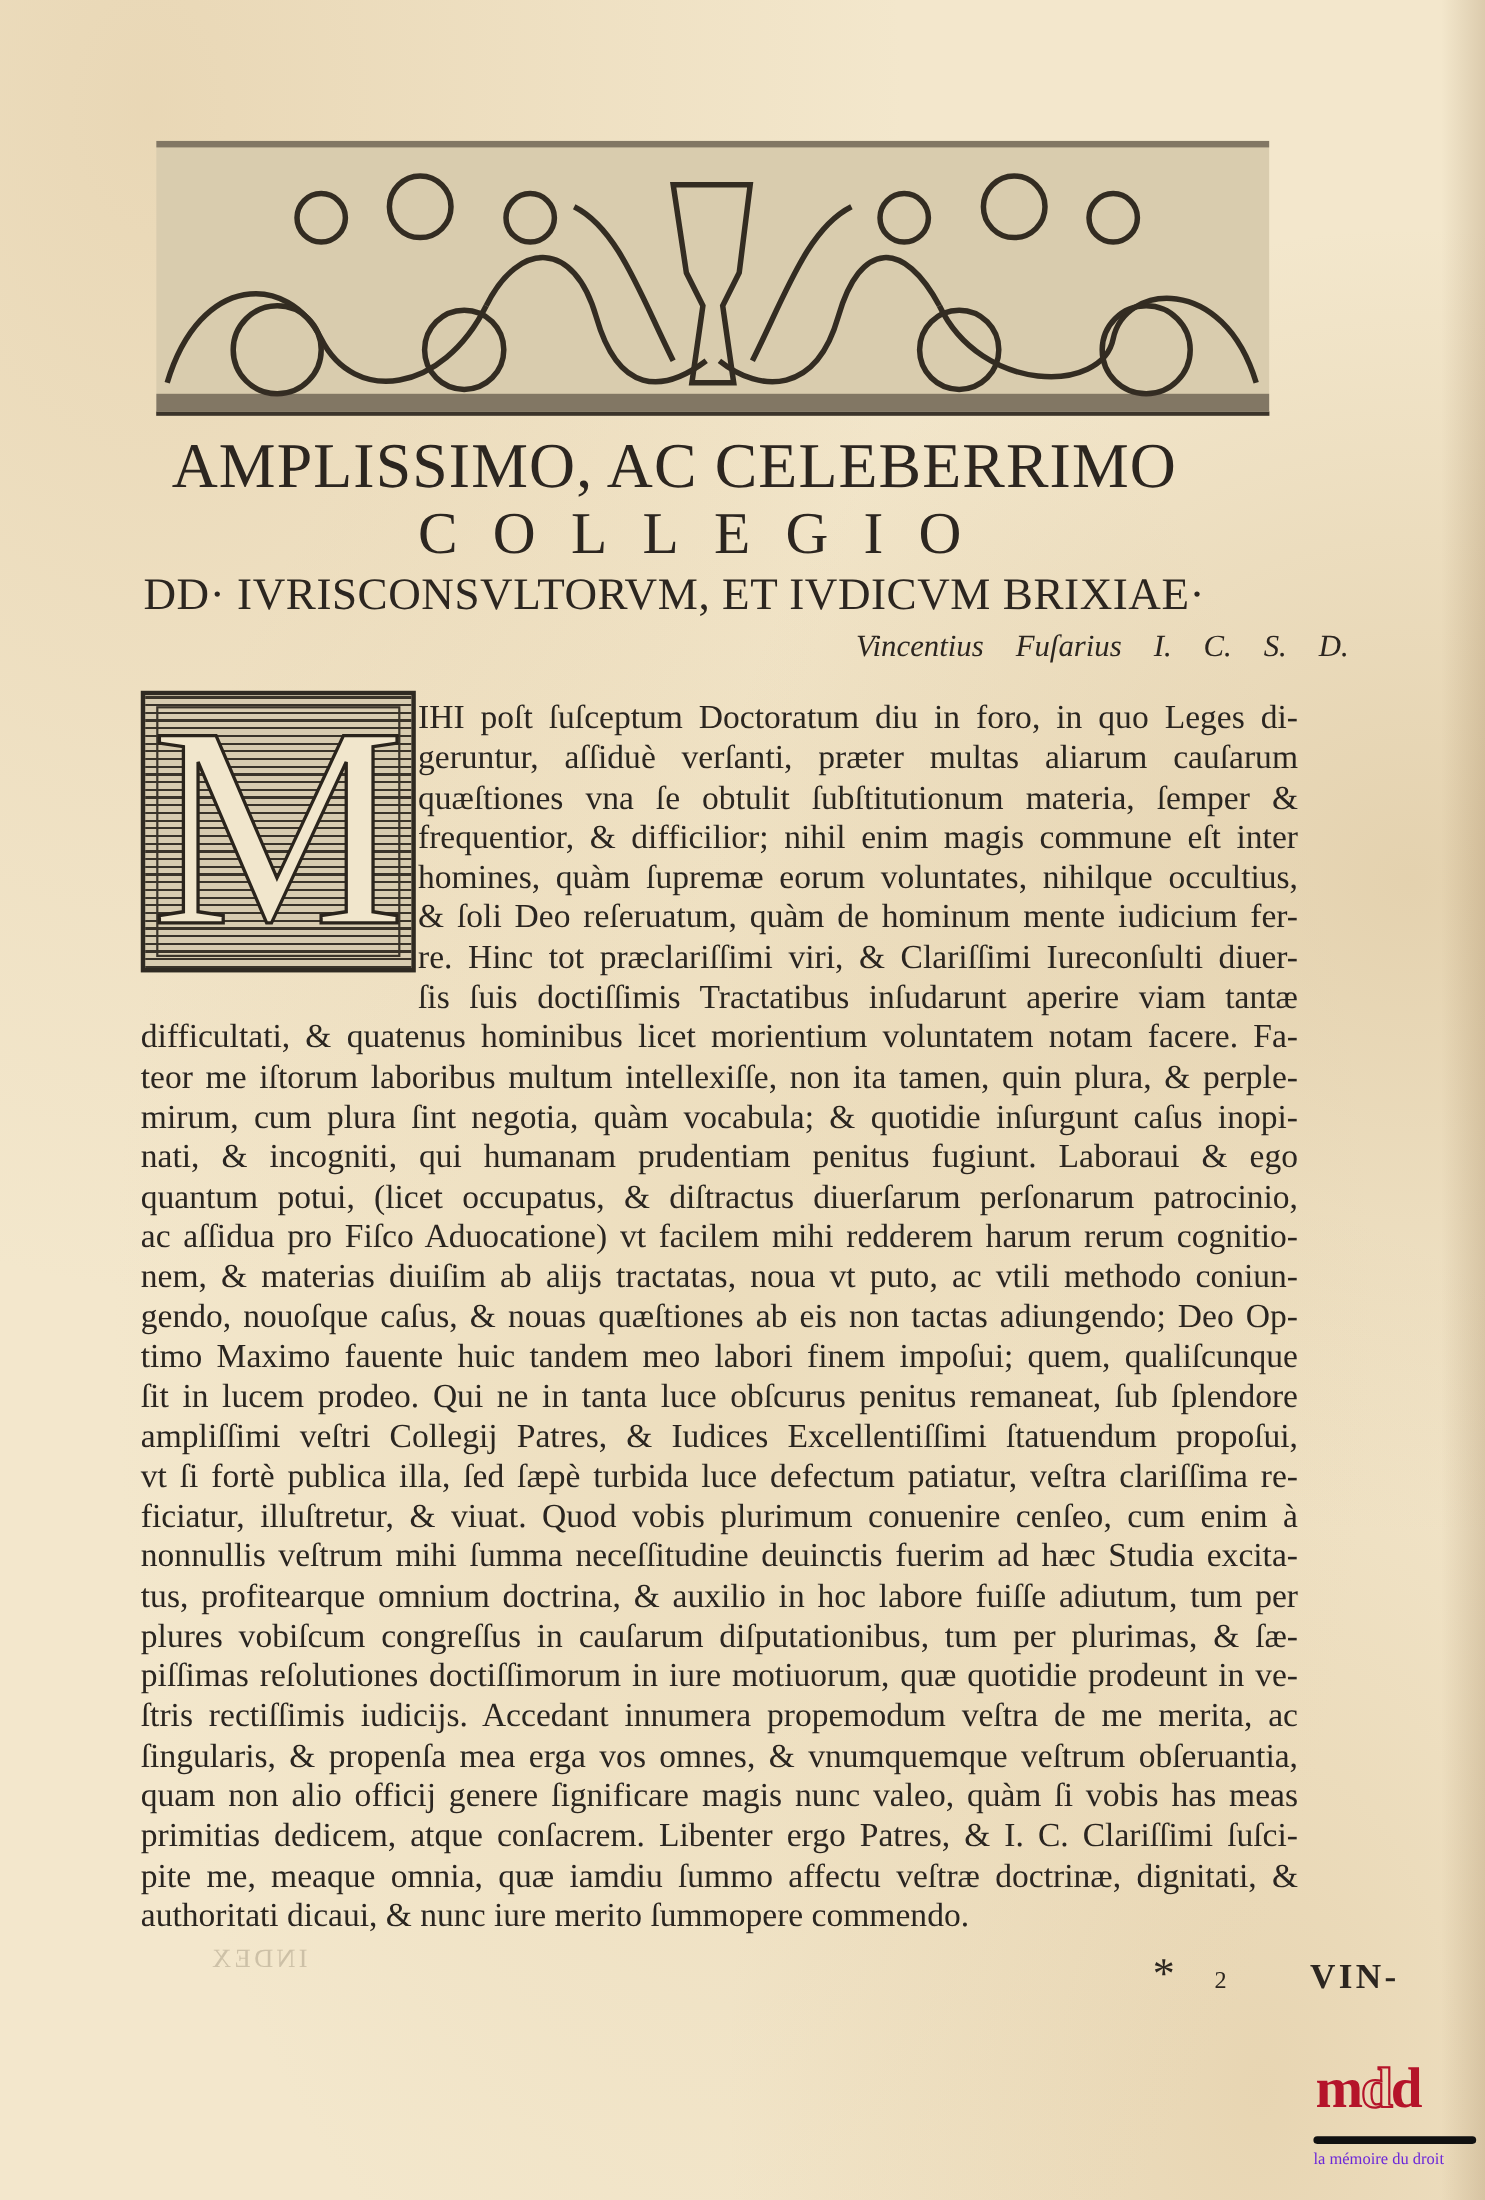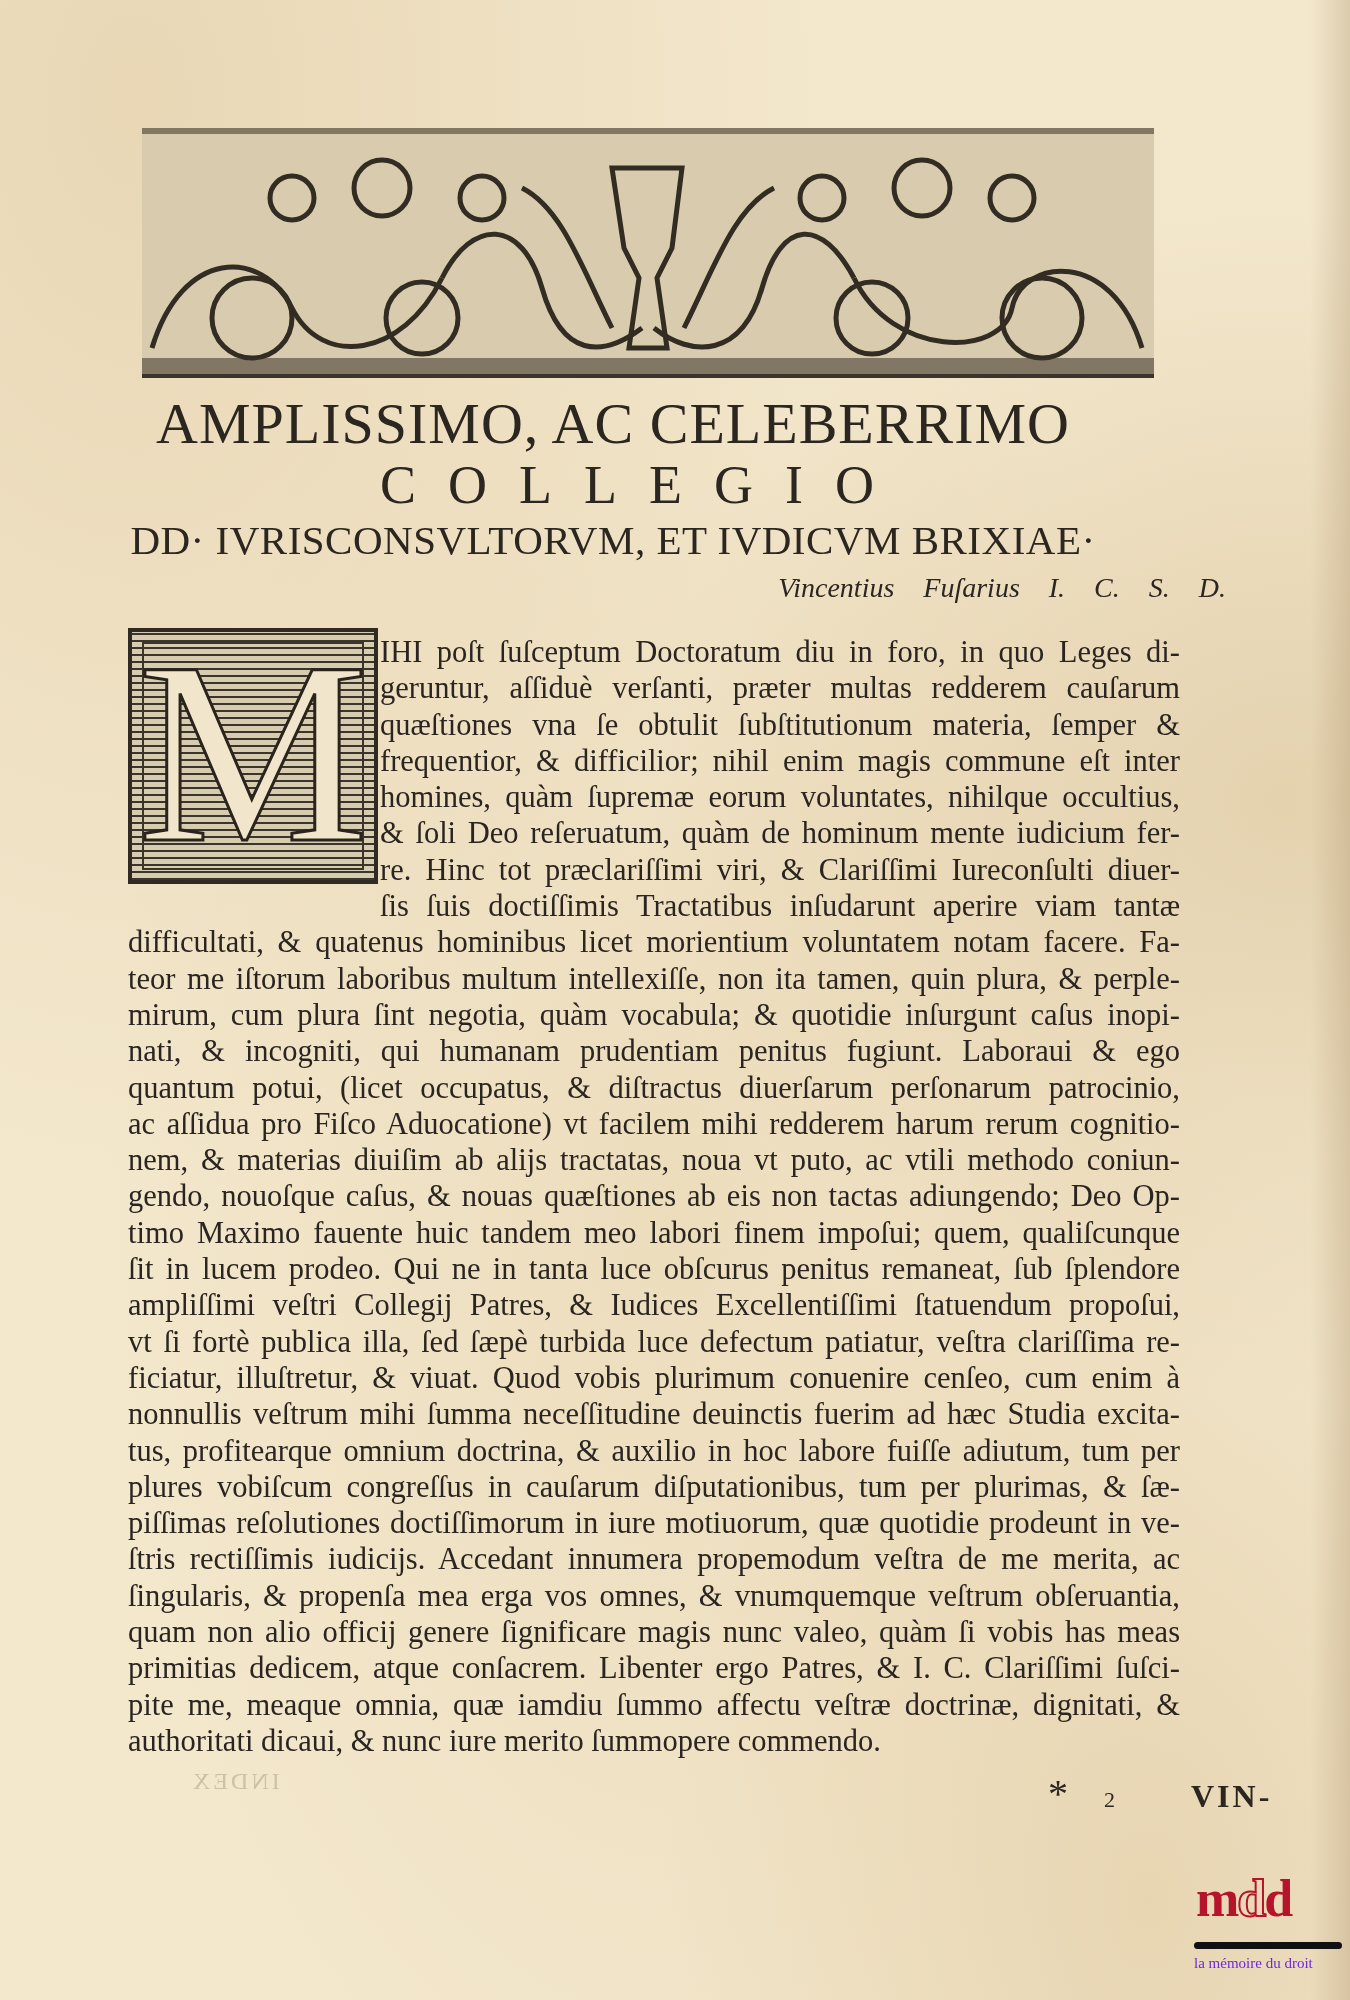--- a/index.html
+++ b/index.html
@@ -115,21 +115,21 @@
 <div class="title-line t3">DD· IVRISCONSVLTORVM, ET IVDICVM BRIXIAE·</div>
 <div class="title-line t4">Vincentius Fuſarius  I. C.  S. D.</div>
 
 <div class="initial">
   <div class="inner"></div>
   <div class="letter">M</div>
 </div>
 
 <div class="body-text">
   <span class="ln ind">IHI poſt ſuſceptum Doctoratum diu in foro, in quo Leges di-</span>
-  <span class="ln ind">geruntur, aſſiduè verſanti, præter multas redderem cauſarum</span>
+  <span class="ln ind">geruntur, aſſiduè verſanti, præter multas aliarum cauſarum</span>
   <span class="ln ind">quæſtiones vna ſe obtulit ſubſtitutionum materia, ſemper &amp;</span>
   <span class="ln ind">frequentior, &amp; difficilior; nihil enim magis commune eſt inter</span>
   <span class="ln ind">homines, quàm ſupremæ eorum voluntates, nihilque occultius,</span>
   <span class="ln ind">&amp; ſoli Deo reſeruatum, quàm de hominum mente iudicium fer-</span>
   <span class="ln ind">re. Hinc tot præclariſſimi viri, &amp; Clariſſimi Iureconſulti diuer-</span>
   <span class="ln ind">ſis ſuis doctiſſimis Tractatibus inſudarunt aperire viam tantæ</span>
   <span class="ln">difficultati, &amp; quatenus hominibus licet morientium voluntatem notam facere. Fa-</span>
   <span class="ln">teor me iſtorum laboribus multum intellexiſſe, non ita tamen, quin plura, &amp; perple-</span>
   <span class="ln">mirum, cum plura ſint negotia, quàm vocabula; &amp; quotidie inſurgunt caſus inopi-</span>
   <span class="ln">nati, &amp; incogniti, qui humanam prudentiam penitus fugiunt. Laboraui &amp; ego</span>

